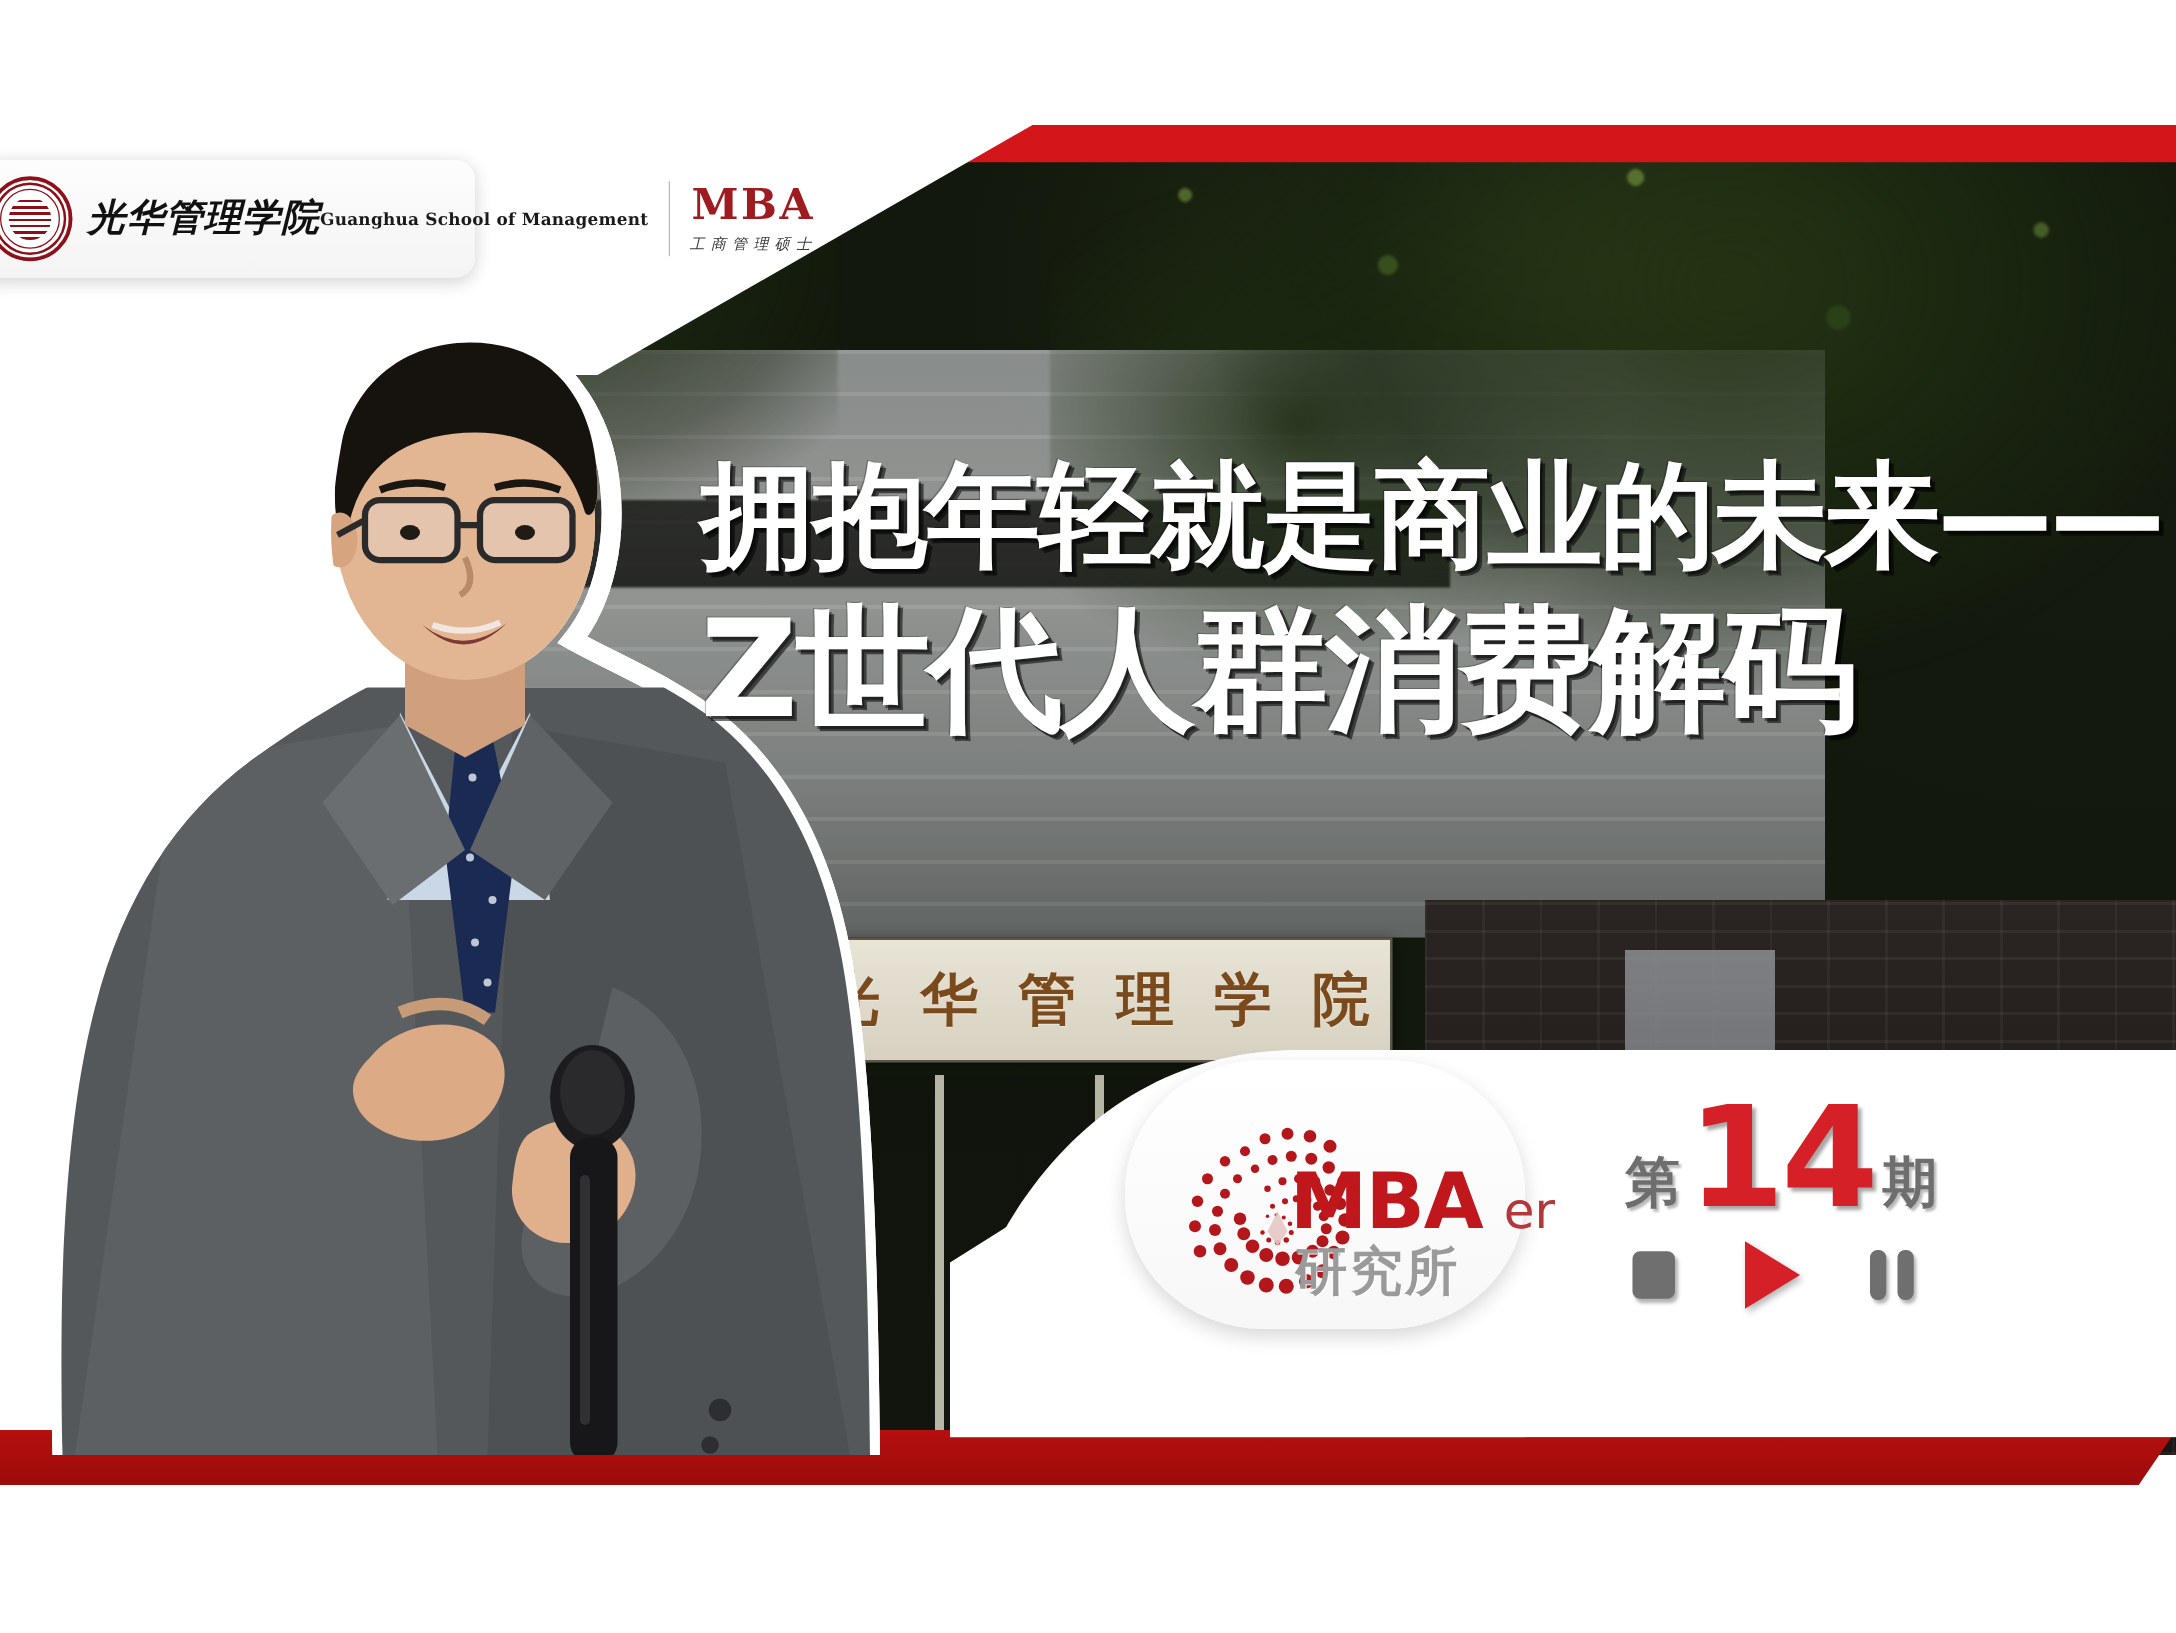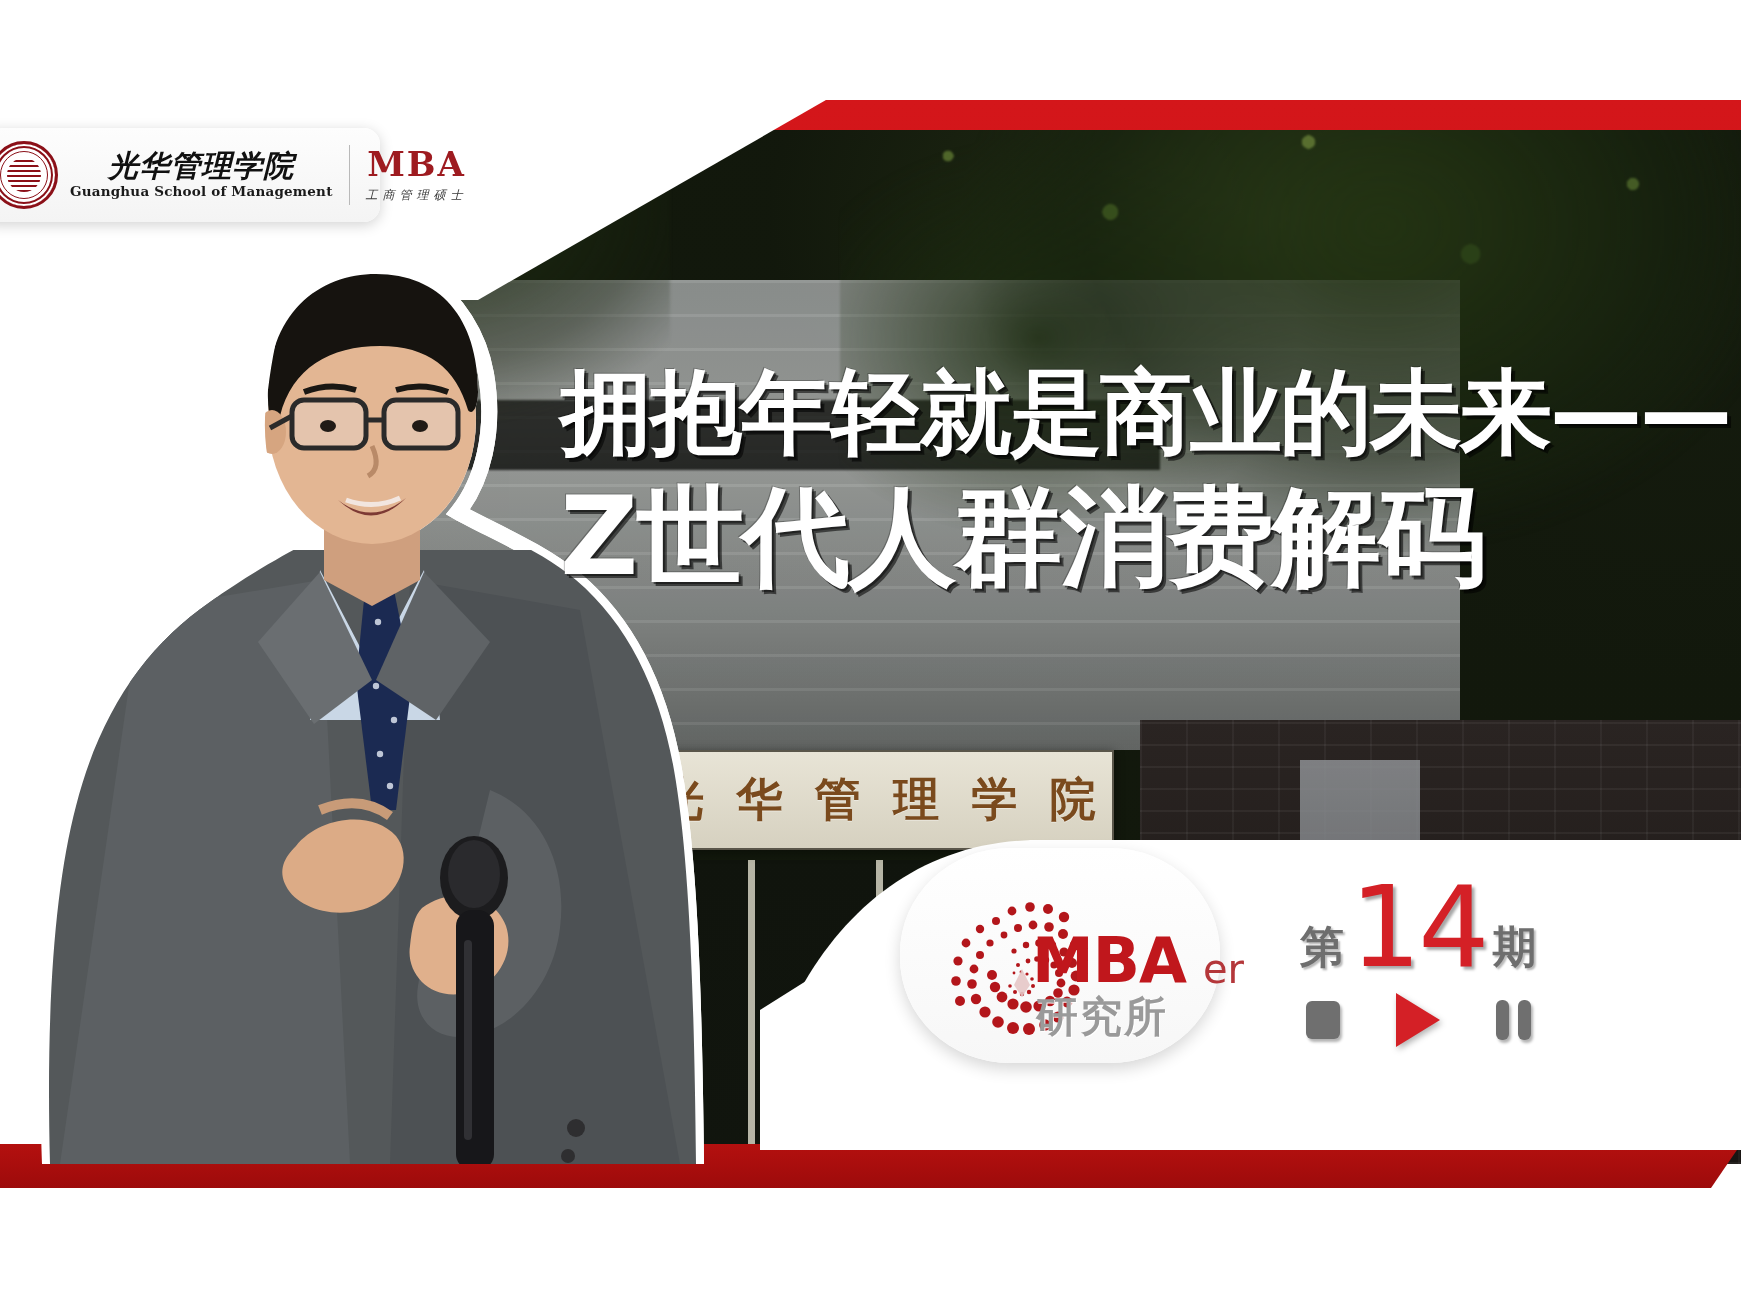--- a/index.html
+++ b/index.html
@@ -131,21 +131,21 @@
   .pku-seal::before{
     content:"";position:absolute;left:50%;top:50%;transform:translate(-50%,-50%);
     width:34px;height:34px;border-radius:50%;
     background:
       repeating-linear-gradient(0deg,#8b1018 0 2px, #fff 2px 5px);
   }
   .pku-seal::after{
     content:"";position:absolute;left:50%;top:50%;transform:translate(-50%,-50%);
     width:46px;height:46px;border-radius:50%;border:1.5px solid #8b1018;
   }
-  .gh-block{display:flex;flex-direction:column;align-items:center;justify-content:space-between;flex:0 0 auto;}
+  .gh-block{display:flex;flex-direction:row;align-items:center;justify-content:space-between;flex:0 0 auto;}
   .gh-cn{
     font-family:"DejaVu Serif","Liberation Serif",serif;
     font-size:30px;font-weight:700;letter-spacing:1px;color:#111;line-height:1;
     font-style:italic;
   }
   .gh-en{
     font-family:"DejaVu Serif","Liberation Serif",serif;
     font-size:13.5px;font-weight:700;color:#1a1a1a;margin-top:2px;letter-spacing:.2px;
   }
   .divider-v{width:1px;height:60px;background:#b9b9b9;flex:0 0 auto;margin:0 4px;}
@@ -228,21 +228,21 @@
     position:absolute;left:1300px;top:880px;display:flex;align-items:flex-end;gap:6px;
   }
   .issue-pre,.issue-post{
     font-family:"DejaVu Sans","Liberation Sans",sans-serif;
     font-size:44px;font-weight:700;color:#6e6e6e;
     text-shadow:2px 2px 2px rgba(0,0,0,.28);
     line-height:1;padding-bottom:6px;
   }
   .issue-num{
     font-family:"DejaVu Sans","Liberation Sans",sans-serif;
-    font-size:112px;font-weight:400;color:#d42026;line-height:.85;
+    font-size:112px;font-weight:700;color:#d42026;line-height:.85;
     text-shadow:3px 3px 3px rgba(0,0,0,.35);
     letter-spacing:-3px;
   }
 
   
   .controls{
     position:absolute;left:1306px;top:990px;width:300px;height:60px;
     display:flex;align-items:center;gap:56px;
   }
   .ctl-stop{

